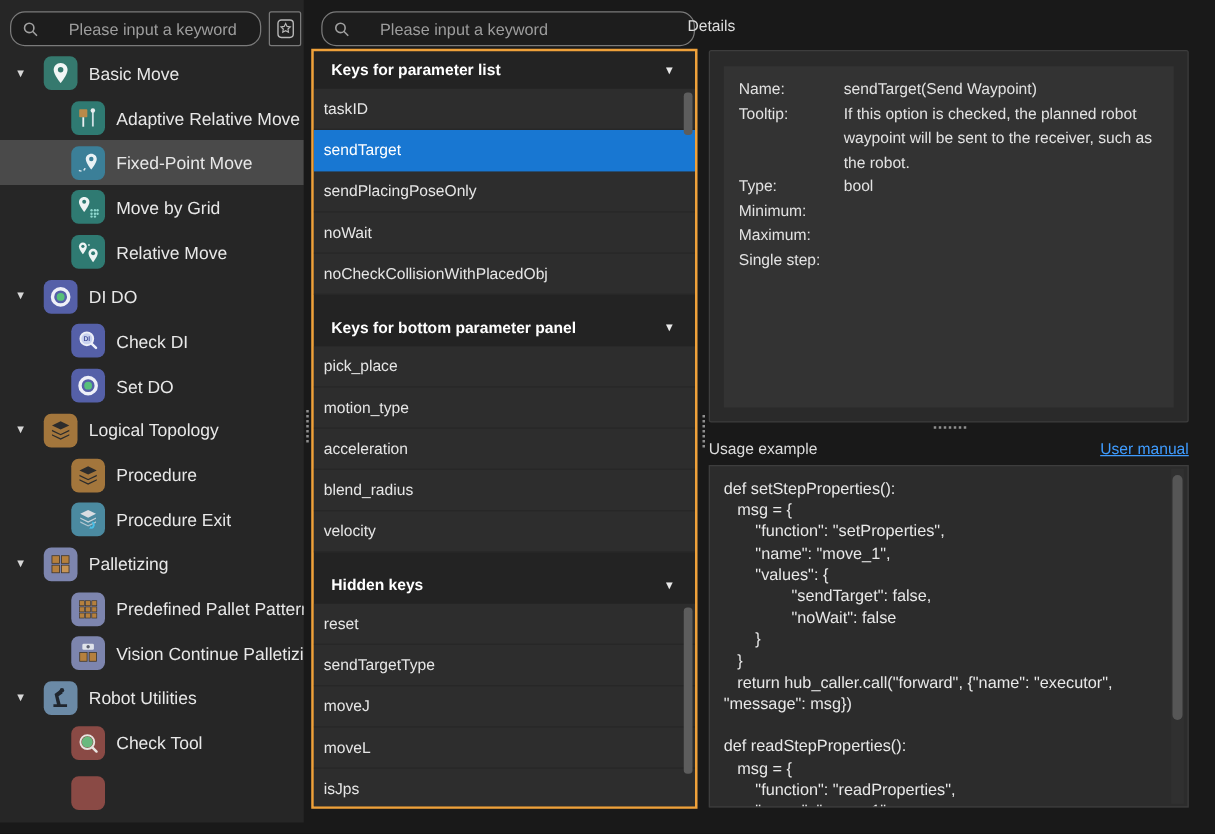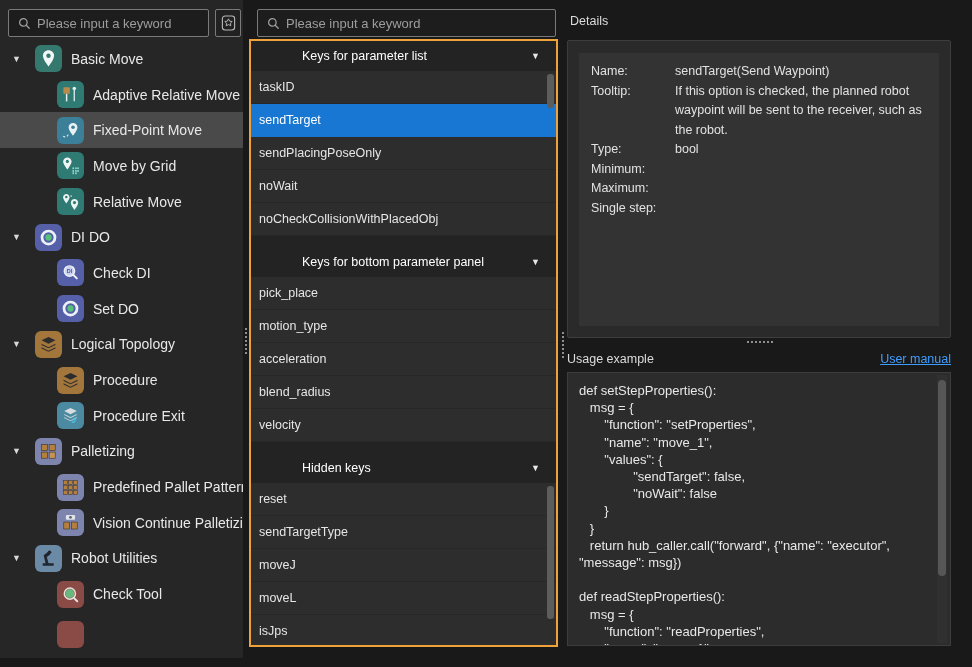--- a/index.html
+++ b/index.html
@@ -2,22 +2,22 @@
 <html><head>
 <meta charset="utf-8">
 <style>
   * { box-sizing: border-box; margin: 0; padding: 0; }
   html,body { background:#101010; }
   body { font-family: "Liberation Sans", sans-serif; }
   .app { position:relative; width:972px; height:667px; background:#191919; overflow:hidden; }
 
   
   .sidebar { position:absolute; left:0; top:0; width:243px; height:658px; background:#262626; overflow:hidden; }
-  .search-box { display:flex; align-items:center; gap:5px; padding-left:8px;
-                background:#1d1d1d; border:1px solid #7a7a7a; border-radius:2px; }
+  .search-box { display:flex; align-items:center; gap:23px; padding-left:8px;
+                background:#1d1d1d; border:1px solid #7a7a7a; border-radius:12px; }
   .search-box svg { flex:0 0 auto; }
   .search-box input { flex:1; background:transparent; border:none; outline:none;
                       color:#e6e6e6; font-size:13px; font-family:inherit; min-width:0; }
   .search-box input::placeholder { color:#9d9d9d; }
   .sidebar .search-box { position:absolute; left:8px; top:9px; width:201px; height:28px; }
   .fav-btn { position:absolute; left:215px; top:9px; width:26px; height:28px;
              background:#212121; border:1px solid #7a7a7a; border-radius:2px;
              display:flex; align-items:center; justify-content:center; cursor:pointer; }
   .tree { position:absolute; left:0; top:41px; right:0; }
   .tree-row { position:relative; height:35.7px; display:flex; align-items:center; cursor:pointer; }
@@ -40,32 +40,32 @@
   .split-right { left:560px; top:332px; }
   .split-details { left:747px; top:341px; }
 
   
   .mid-search { position:absolute; left:257px; top:9px; width:299px; height:28px; }
   .keys-panel { position:absolute; left:249px; top:39px; width:309px; height:608px;
                 border:2px solid #efa13a; background:#232323; overflow:hidden; }
   .key-section { margin-bottom:11px; }
   .sec-header { height:30px; display:flex; align-items:center; justify-content:space-between;
                 padding:0 16px 0 14px; cursor:pointer; }
-  .sec-title { font-size:12.5px; font-weight:normal; color:#ffffff;margin-left:37px; }
+  .sec-title { font-size:12.5px; font-weight:bold; color:#ffffff; }
   .sec-tri { font-size:9px; color:#e8e8e8; line-height:1; }
   .key-list { position:relative; background:#2d2d2d; }
   .key-row { height:33px; display:flex; align-items:center; padding-left:8px;
              font-size:12.5px; color:#e6e6e6; border-bottom:1px solid #272727; cursor:pointer; }
   .key-row.selected { background:#1877d2; color:#ffffff; border-bottom-color:#1877d2; }
   .list-thumb { position:absolute; right:2px; width:7px; background:#5d5d5d; border-radius:3px; }
   .sec-0 .list-thumb { top:3px; height:34px; }
   .sec-2 .list-thumb { top:3px; height:133px; }
 
   
-  .details-title { position:absolute; left:570px; top:14px; font-size:12.5px; color:#dcdcdc; }
+  .details-title { position:absolute; left:550px; top:14px; font-size:12.5px; color:#dcdcdc; }
   .details-box { position:absolute; left:567px; top:40px; width:384px; height:298px;
                  background:#2a2a2a; border:1px solid #3d3d3d; border-radius:2px; }
   .details-inner { position:absolute; left:11px; top:12px; right:11px; bottom:11px; background:#333333; }
   .fields { display:grid; grid-template-columns:84px 1fr; padding:9px 12px 0 12px;
             font-size:12.5px; line-height:19.5px; color:#e2e2e2; }
   .fields .f-label { white-space:nowrap; }
   .usage-header { position:absolute; left:567px; top:352px; width:384px; display:flex;
                   align-items:center; justify-content:space-between; }
   .usage-title { font-size:12.5px; color:#dcdcdc; }
   .manual-link { font-size:12.5px; color:#3f9cff; text-decoration:underline; cursor:pointer; }

